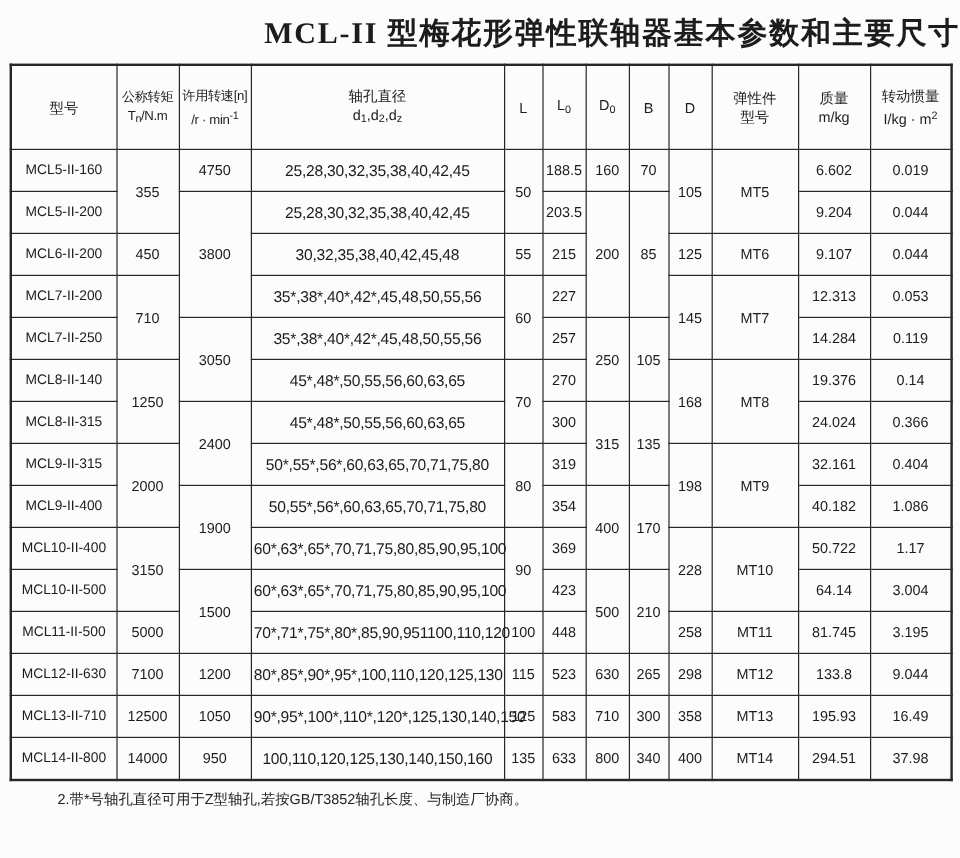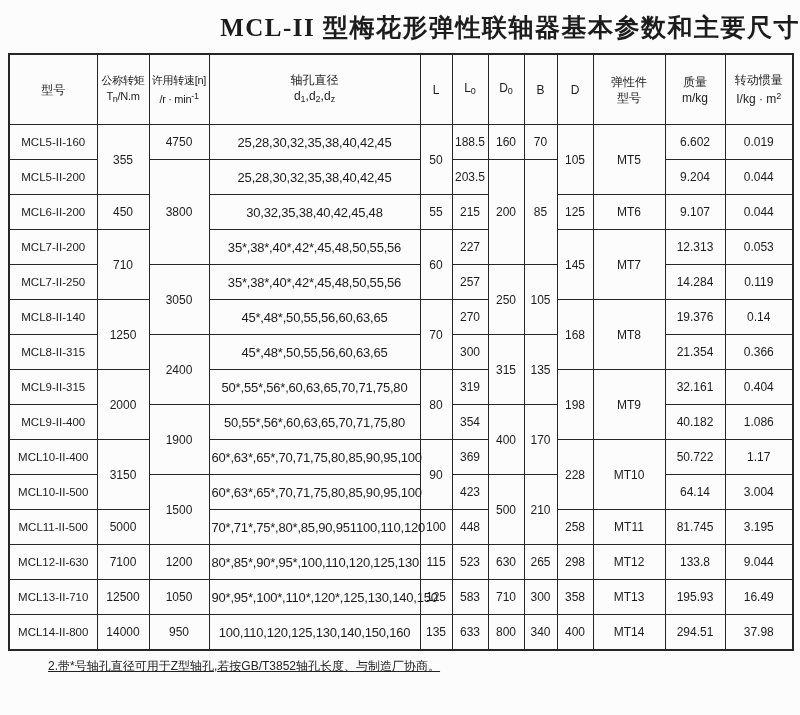--- a/index.html
+++ b/index.html
@@ -56,21 +56,21 @@
   }
   .spec tbody td.c-model{font-size:11.5px;text-align:center;}
   sub{font-size:9px;vertical-align:-2px;}
   sup{font-size:9px;vertical-align:4px;}
   .notes{
     margin:7px 0 0 30px;
     font-size:12px;
     line-height:17px;
     color:#222;
   }
-  .note-2{padding-left:18px;text-decoration:underline;}
+  .note-2{padding-left:18px;}
 </style>
 </head>
 <body>
 
 <div class="title">MCL-II 型梅花形弹性联轴器基本参数和主要尺寸</div>
 
 <table class="spec">
   <colgroup>
     <col style="width:88px">
       <col style="width:52px">
@@ -187,21 +187,21 @@
         <td class="c-mass">19.376</td>
         <td class="c-inertia">0.14</td>
       </tr>
       <tr>
         <td class="c-model">MCL8-II-315</td>
         <td class="c-speed" rowspan="2">2400</td>
         <td class="c-bore">45*,48*,50,55,56,60,63,65</td>
         <td class="c-L0">300</td>
         <td class="c-D0" rowspan="2">315</td>
         <td class="c-B" rowspan="2">135</td>
-        <td class="c-mass">21.354</td>
+        <td class="c-mass">24.024</td>
         <td class="c-inertia">0.366</td>
       </tr>
       <tr>
         <td class="c-model">MCL9-II-315</td>
         <td class="c-torque" rowspan="2">2000</td>
         <td class="c-bore">50*,55*,56*,60,63,65,70,71,75,80</td>
         <td class="c-L" rowspan="2">80</td>
         <td class="c-L0">319</td>
         <td class="c-D" rowspan="2">198</td>
         <td class="c-elastic" rowspan="2">MT9</td>

